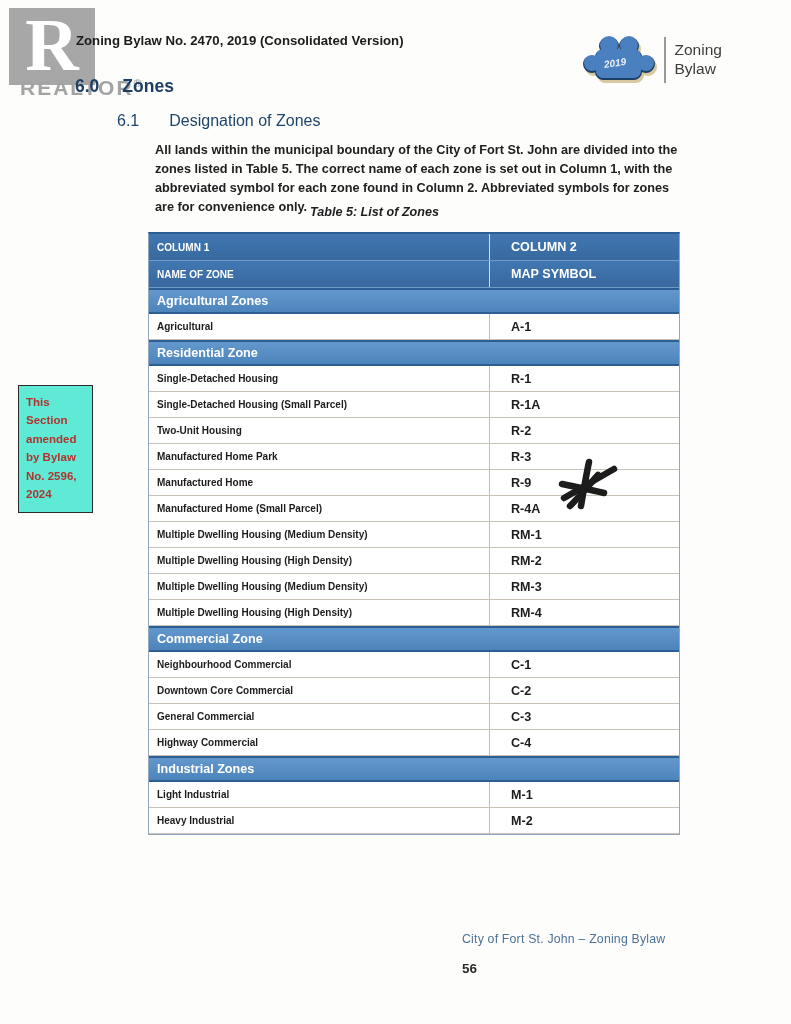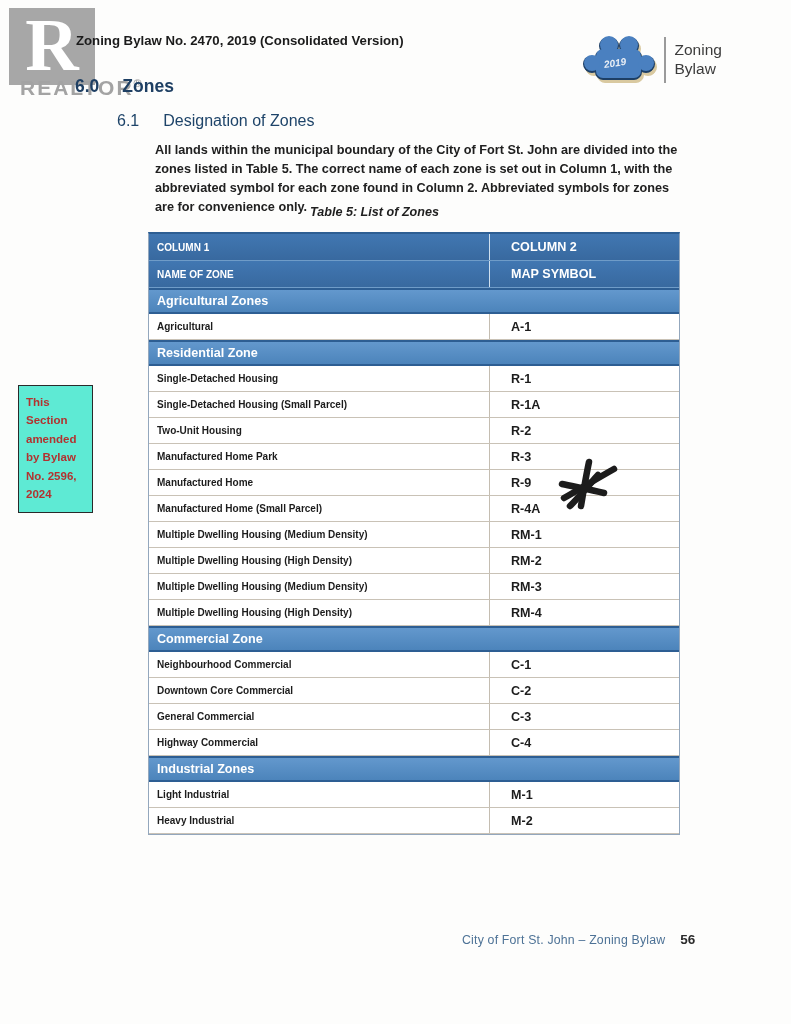--- a/index.html
+++ b/index.html
@@ -31,21 +31,21 @@
   .doc-title{
     left:76px;top:33px;font-size:13.2px;font-weight:600;color:#1b1b1b;z-index:2;
   }
   .brand{left:583px;top:30px;width:190px;height:60px;display:flex;align-items:center;gap:9px;}
   .brand .puzzle{flex:0 0 auto;}
   .brand .vline{width:1.5px;height:46px;background:#9a9a9a;}
   .brand .wordmark{font-size:15.5px;color:#3c3c3c;line-height:1.22;font-weight:400;}
 
   
   .h60{left:75px;top:76px;z-index:2;font-size:17.5px;font-weight:700;color:#1e3f63;display:flex;gap:23px;}
-  .h61{left:117px;top:112px;font-size:16px;font-weight:500;color:#1e4469;display:flex;gap:24px;}
+  .h61{left:117px;top:112px;font-size:16px;font-weight:500;color:#1e4469;display:flex;gap:30px;}
   .paragraph{
     left:155px;top:141px;width:529px;
     font-size:12.7px;font-weight:600;color:#202020;line-height:1.5;
   }
   .caption{
     left:310px;top:205px;
     font-size:12.6px;font-style:italic;font-weight:600;color:#1f1f1f;
   }
 
   
@@ -76,21 +76,21 @@
     left:18px;top:385px;width:60px;
     border:1.6px solid #2a2a2a;background:#5eead4;
     padding:7px 6px 9px 7px;
     font-size:11.5px;font-weight:600;color:#b23230;line-height:1.6;
   }
 
   
   .asterisk{left:556px;top:456px;z-index:3;}
 
   
-  .footer{left:462px;top:932px;display:flex;align-items:baseline;gap:15px;}
+  .footer{left:462px;top:932px;display:flex;align-items:baseline;gap:15px;flex-direction:column;}
   .footer .ftext{font-size:12.3px;color:#4d7296;font-weight:400;letter-spacing:0.2px;}
   .footer .fpage{font-size:13.5px;color:#2b2b2b;font-weight:700;}
 </style>
 </head>
 <body>
 
 <div class="abs realtor-block">
   <span class="r">R</span>
 </div>
 <div class="abs realtor-word"><span>REALTOR</span><sup>®</sup></div>

